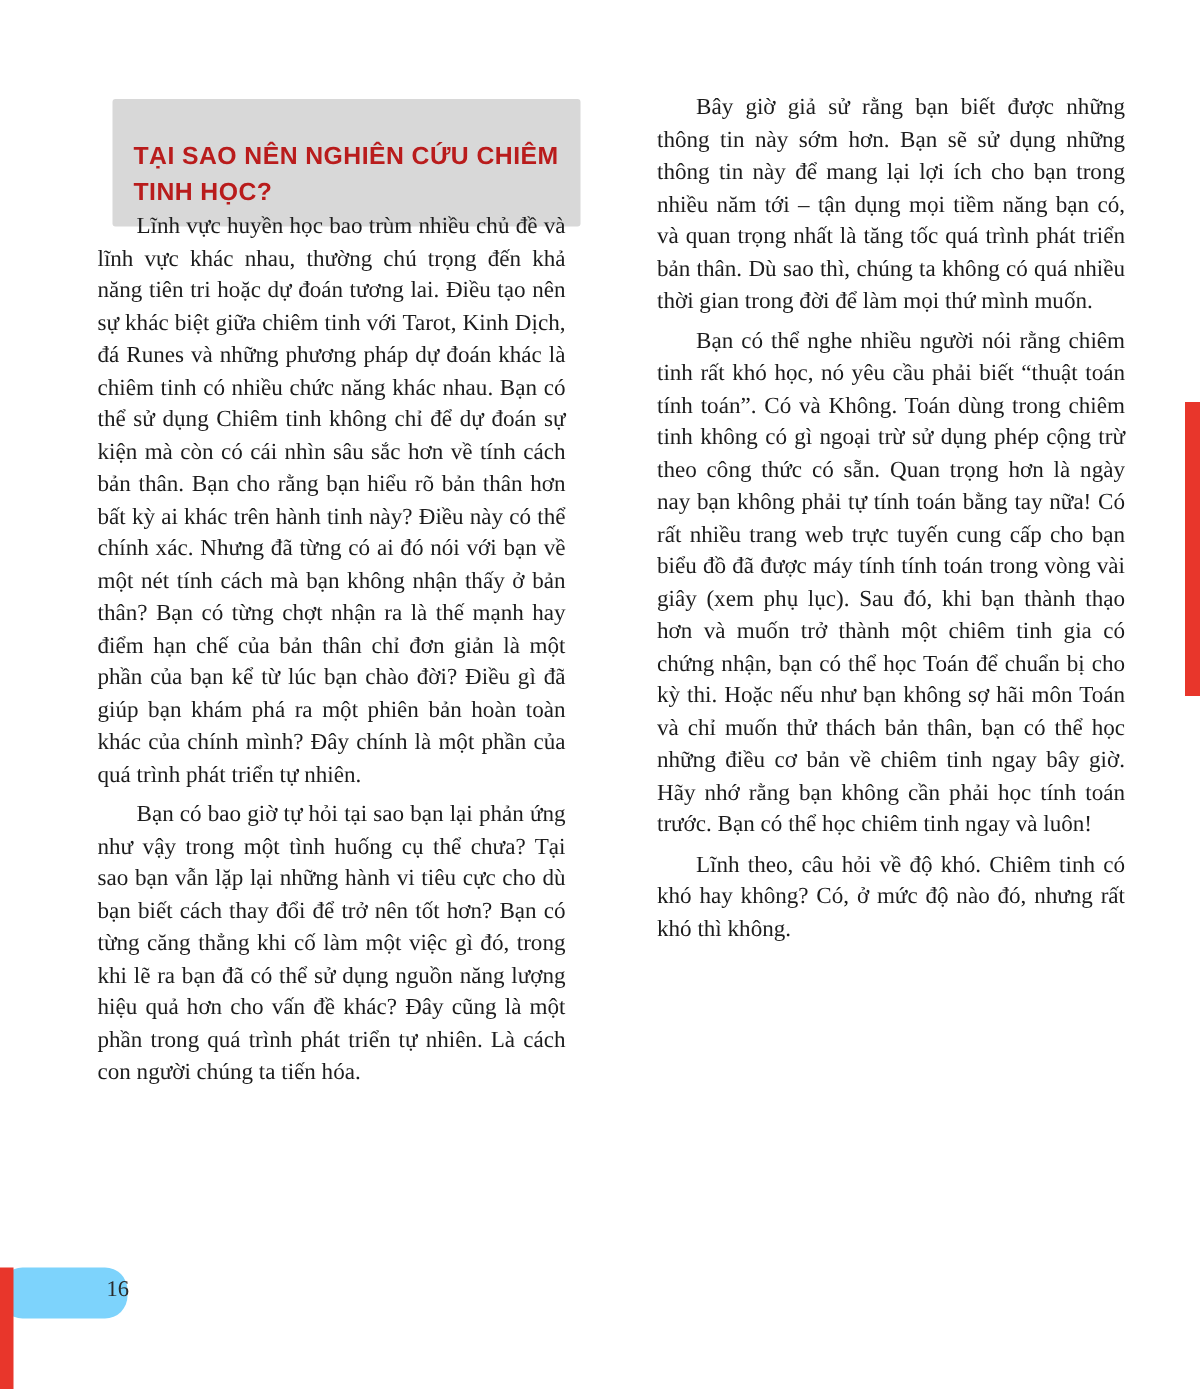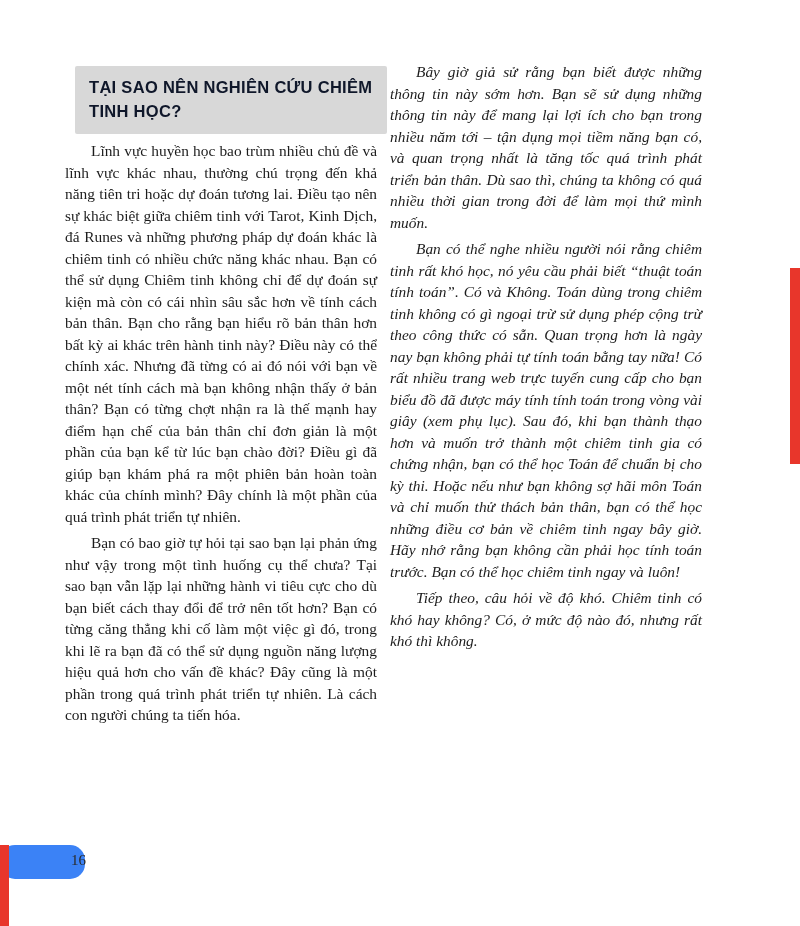--- a/index.html
+++ b/index.html
@@ -18,53 +18,54 @@
     left: 75px;
     top: 66px;
     width: 312px;
     background: #d8d8d8;
     border-radius: 2px;
     padding: 9px 14px 11px 14px;
   }
   .heading-box h1 {
     font-family: "Liberation Sans", sans-serif;
     font-weight: bold;
-    color: #0f172a;
+    color: #b91c1c;
     font-size: 16.5px;
     line-height: 24px;
     letter-spacing: 0.3px;
+    margin-top: 17px;
   }
   .col {
     position: absolute;
     width: 312px;
     font-size: 15.4px;
     line-height: 21.5px;
     text-align: justify;
   }
   .col-left  { left: 65px;  top: 140px; }
-  .col-right { left: 390px; top: 61px; font-style: italic;  }
+  .col-right { left: 438px; top: 61px;  }
   .col p {
     text-indent: 26px;
     margin: 0 0 5px 0;
   }
   .accent-right {
     position: absolute;
     right: 0;
     top: 268px;
     width: 10px;
     height: 196px;
     background: #e8362b;
   }
   .pagenum-strip {
     position: absolute;
     left: 0;
     top: 845px;
     width: 85px;
     height: 34px;
-    background: #3b82f6;
+    background: #7dd3fc;
     border-radius: 15px;
   }
   .accent-bottom-left {
     position: absolute;
     left: 0;
     top: 845px;
     width: 9px;
     height: 81px;
     background: #e8362b;
   }
@@ -87,21 +88,21 @@
   </div>
 
   <div class="col col-left">
     <p>Lĩnh vực huyền học bao trùm nhiều chủ đề và lĩnh vực khác nhau, thường chú trọng đến khả năng tiên tri hoặc dự đoán tương lai. Điều tạo nên sự khác biệt giữa chiêm tinh với Tarot, Kinh Dịch, đá Runes và những phương pháp dự đoán khác là chiêm tinh có nhiều chức năng khác nhau. Bạn có thể sử dụng Chiêm tinh không chỉ để dự đoán sự kiện mà còn có cái nhìn sâu sắc hơn về tính cách bản thân. Bạn cho rằng bạn hiểu rõ bản thân hơn bất kỳ ai khác trên hành tinh này? Điều này có thể chính xác. Nhưng đã từng có ai đó nói với bạn về một nét tính cách mà bạn không nhận thấy ở bản thân? Bạn có từng chợt nhận ra là thế mạnh hay điểm hạn chế của bản thân chỉ đơn giản là một phần của bạn kể từ lúc bạn chào đời? Điều gì đã giúp bạn khám phá ra một phiên bản hoàn toàn khác của chính mình? Đây chính là một phần của quá trình phát triển tự nhiên.</p>
     <p>Bạn có bao giờ tự hỏi tại sao bạn lại phản ứng như vậy trong một tình huống cụ thể chưa? Tại sao bạn vẫn lặp lại những hành vi tiêu cực cho dù bạn biết cách thay đổi để trở nên tốt hơn? Bạn có từng căng thẳng khi cố làm một việc gì đó, trong khi lẽ ra bạn đã có thể sử dụng nguồn năng lượng hiệu quả hơn cho vấn đề khác? Đây cũng là một phần trong quá trình phát triển tự nhiên. Là cách con người chúng ta tiến hóa.</p>
   </div>
 
   <div class="col col-right">
     <p>Bây giờ giả sử rằng bạn biết được những thông tin này sớm hơn. Bạn sẽ sử dụng những thông tin này để mang lại lợi ích cho bạn trong nhiều năm tới – tận dụng mọi tiềm năng bạn có, và quan trọng nhất là tăng tốc quá trình phát triển bản thân. Dù sao thì, chúng ta không có quá nhiều thời gian trong đời để làm mọi thứ mình muốn.</p>
     <p>Bạn có thể nghe nhiều người nói rằng chiêm tinh rất khó học, nó yêu cầu phải biết “thuật toán tính toán”. Có và Không. Toán dùng trong chiêm tinh không có gì ngoại trừ sử dụng phép cộng trừ theo công thức có sẵn. Quan trọng hơn là ngày nay bạn không phải tự tính toán bằng tay nữa! Có rất nhiều trang web trực tuyến cung cấp cho bạn biểu đồ đã được máy tính tính toán trong vòng vài giây (xem phụ lục). Sau đó, khi bạn thành thạo hơn và muốn trở thành một chiêm tinh gia có chứng nhận, bạn có thể học Toán để chuẩn bị cho kỳ thi. Hoặc nếu như bạn không sợ hãi môn Toán và chỉ muốn thử thách bản thân, bạn có thể học những điều cơ bản về chiêm tinh ngay bây giờ. Hãy nhớ rằng bạn không cần phải học tính toán trước. Bạn có thể học chiêm tinh ngay và luôn!</p>
-    <p>Tiếp theo, câu hỏi về độ khó. Chiêm tinh có khó hay không? Có, ở mức độ nào đó, nhưng rất khó thì không.</p>
+    <p>Lĩnh theo, câu hỏi về độ khó. Chiêm tinh có khó hay không? Có, ở mức độ nào đó, nhưng rất khó thì không.</p>
   </div>
 
   <div class="accent-right"></div>
 
   <div class="pagenum-strip">
     <span class="pagenum">16</span>
   </div>
 
   <div class="accent-bottom-left"></div>
 

